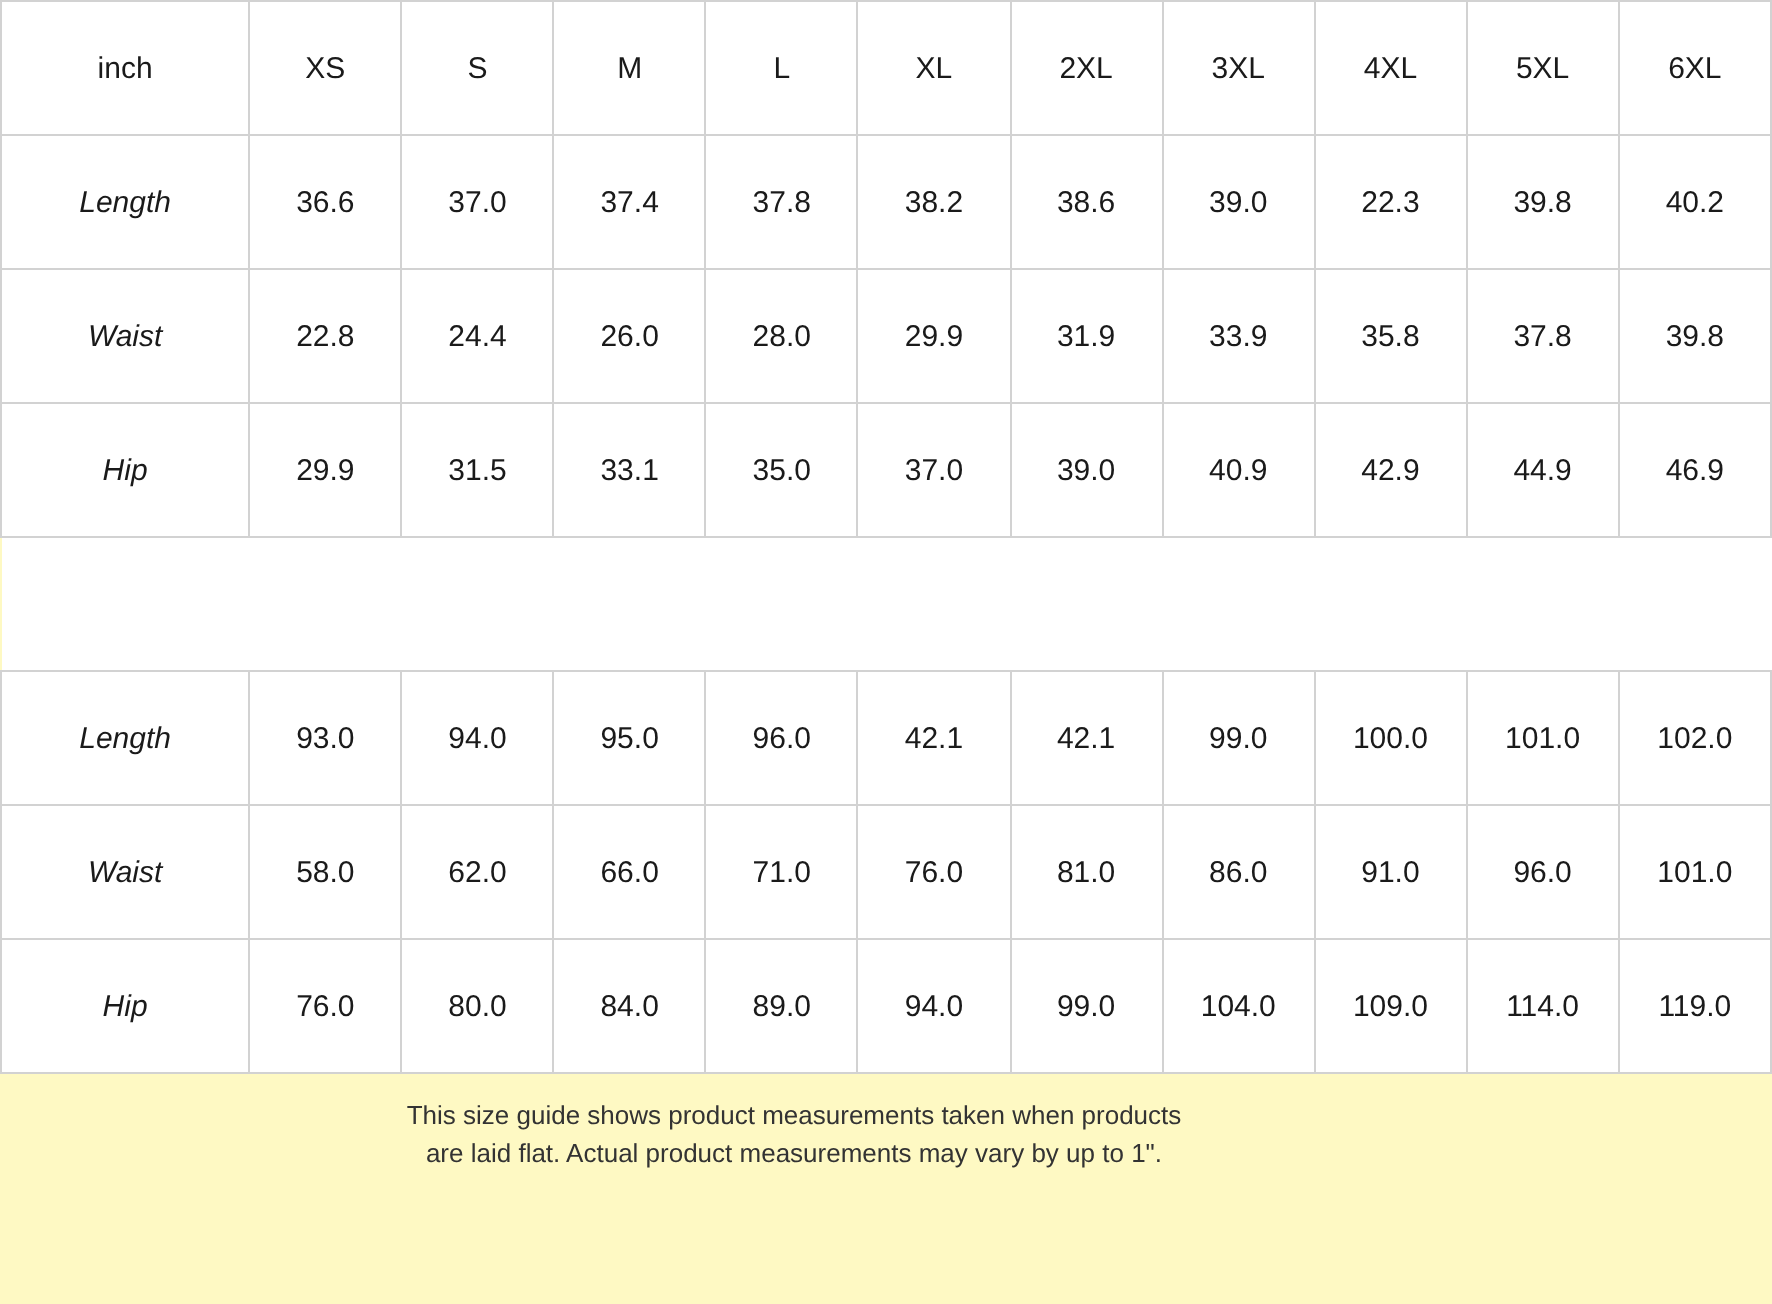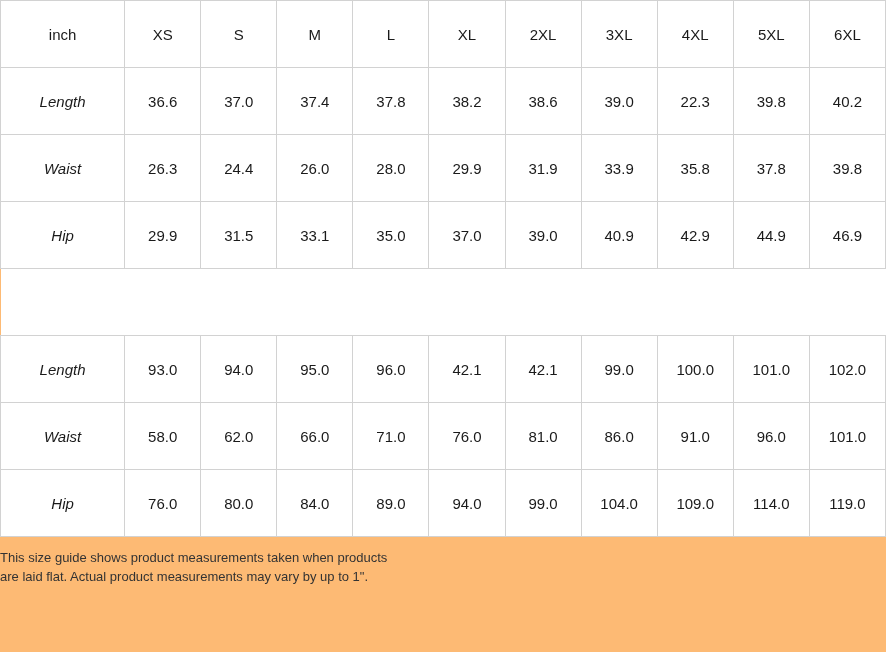--- a/index.html
+++ b/index.html
@@ -8,21 +8,21 @@
     background: #ffffff;
   }
   body {
     font-family: "Liberation Sans", sans-serif;
     color: #1a1a1a;
   }
   .sheet {
     width: 886px;
     height: 652px;
     position: relative;
-    background: #fdba74;
+    background: #fef9c3;
     box-sizing: border-box;
     overflow: hidden;
   }
   table.size-table {
     border-collapse: collapse;
     width: 886px;
     table-layout: fixed;
   }
   table.size-table td {
     border: 1px solid #d2d2d2;
@@ -52,21 +52,21 @@
     height: 66px;
     background: #ffffff;
     border-left: none;
     border-right: none;
   }
   tr.spacer-row td.spacer-left {
     background: #ffffff;
   }
   .footer-note {
     width: 794px;
-    text-align: left;
+    text-align: center;
     font-size: 13px;
     color: #333333;
     line-height: 19px;
     padding-top: 11px;
     box-sizing: border-box;
   }
   .footer-note div { display: block; }
 </style>
 </head>
 <body>
@@ -109,21 +109,21 @@
         <td>37.8</td>
         <td>38.2</td>
         <td>38.6</td>
         <td>39.0</td>
         <td>22.3</td>
         <td>39.8</td>
         <td>40.2</td>
       </tr>
       <tr class="data-row">
         <td class="row-label">Waist</td>
-        <td>26.3</td>
+        <td>22.8</td>
         <td>24.4</td>
         <td>26.0</td>
         <td>28.0</td>
         <td>29.9</td>
         <td>31.9</td>
         <td>33.9</td>
         <td>35.8</td>
         <td>37.8</td>
         <td>39.8</td>
       </tr>

